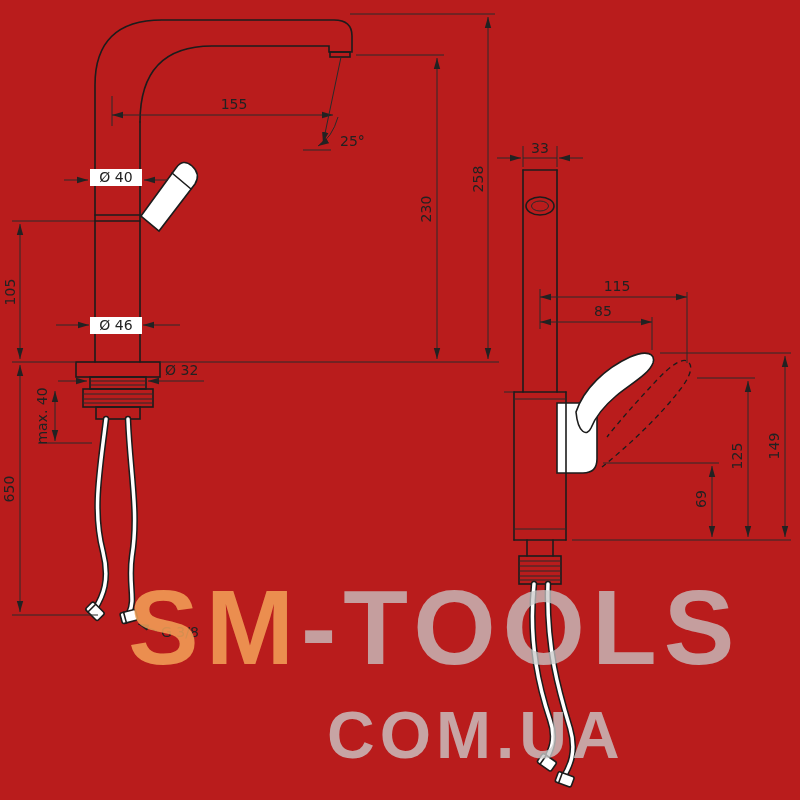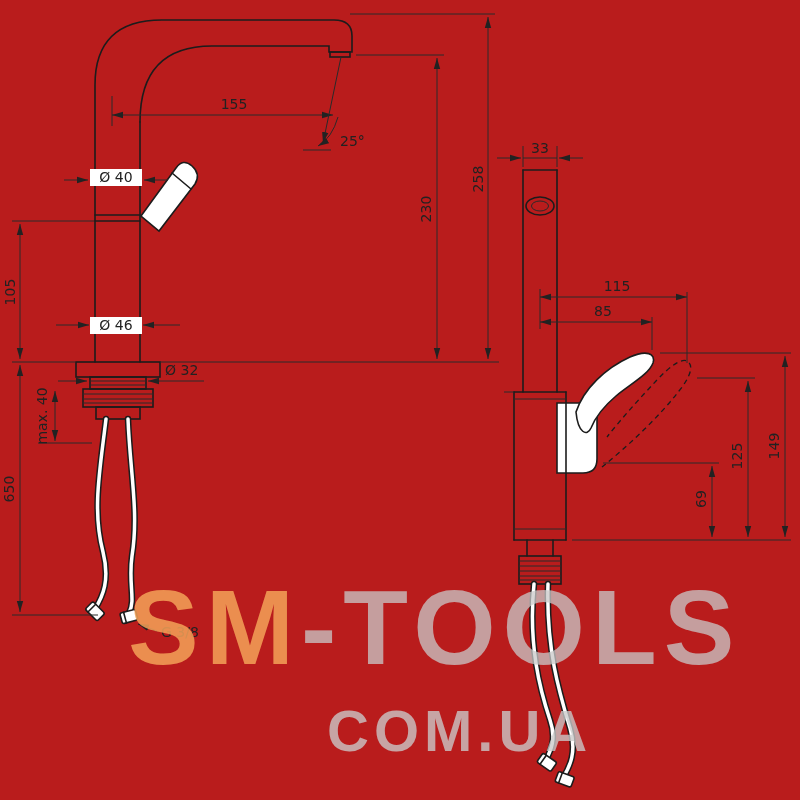--- a/index.html
+++ b/index.html
@@ -9,21 +9,21 @@
   .ln{stroke:#1c1c1c;stroke-width:1.6;fill:none;stroke-linecap:round;}
   .fw{fill:#ffffff;stroke:#1c1c1c;stroke-width:1.6;}
   .dim{stroke:#2a2a2a;stroke-width:1;fill:none;}
   .dash{stroke:#1c1c1c;stroke-width:1.3;fill:none;stroke-dasharray:5 4;}
   .hoseO{stroke:#1c1c1c;stroke-width:6.5;fill:none;stroke-linecap:round;}
   .hoseI{stroke:#ffffff;stroke-width:3.5;fill:none;stroke-linecap:round;}
   .wm{position:absolute;font-family:"Liberation Sans",sans-serif;font-weight:bold;pointer-events:none;white-space:nowrap;line-height:1;margin-top:47px;}
   .wm1{left:128px;top:527px;font-size:106px;letter-spacing:7px;}
   .wm1 .orange{color:rgba(243,162,88,0.85);}
   .wm1 .gray{color:rgba(201,201,201,0.75);}
-  .wm2{left:327px;top:655px;font-size:58px;letter-spacing:5px;color:rgba(203,203,203,0.78);}
+  .wm2{left:327px;top:655px;font-size:66px;letter-spacing:5px;color:rgba(203,203,203,0.78);}
 </style>
 </head>
 <body>
 
 <div class="stage">
 
   <svg width="800" height="800" viewBox="0 0 800 800">
     <defs>
       <marker id="arr" markerWidth="12" markerHeight="9" refX="11" refY="4" orient="auto-start-reverse" markerUnits="userSpaceOnUse">
         <path d="M0,0.8 L11,4 L0,7.2 Z" fill="#222"></path>

